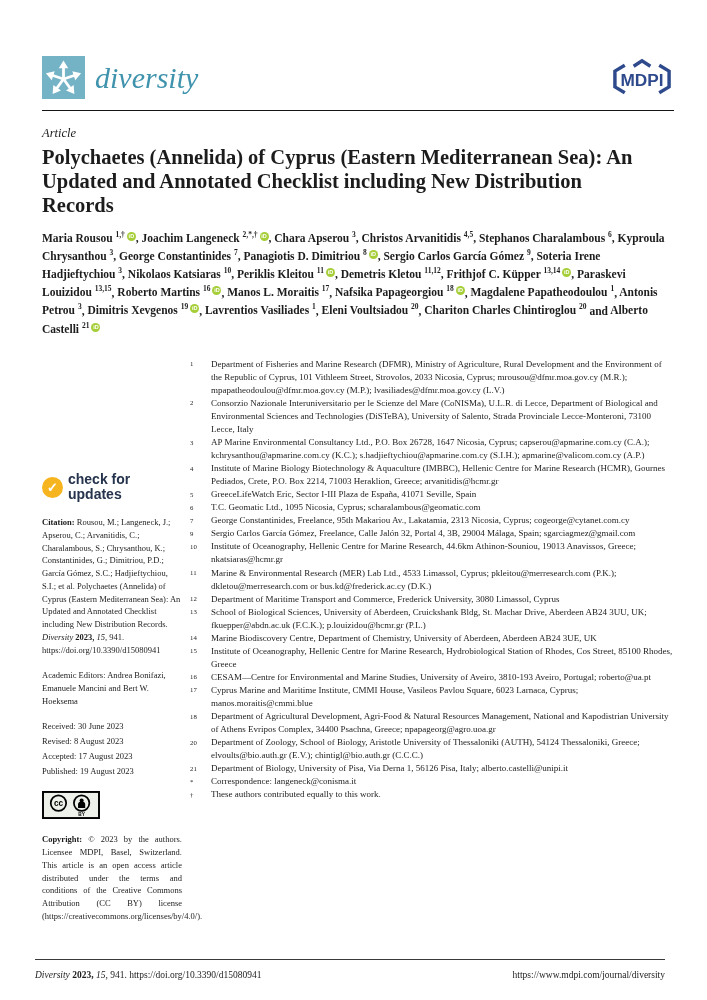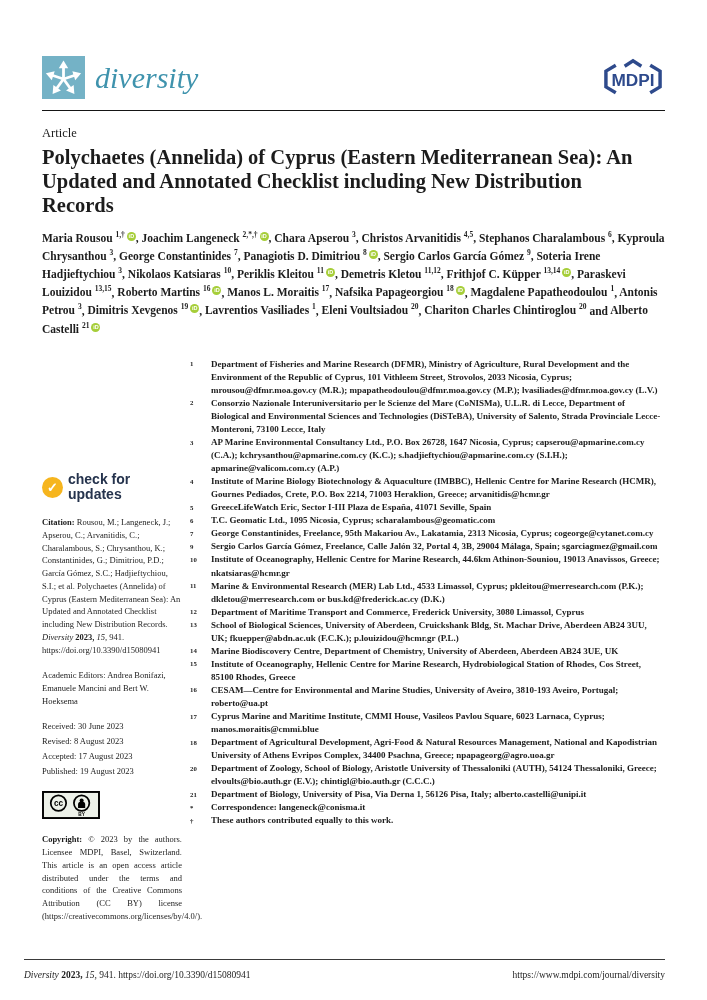--- a/index.html
+++ b/index.html
@@ -1,29 +1,29 @@
 <!DOCTYPE html>
 <html><head>
 <meta charset="utf-8">
 <style>
   html,body { margin:0; padding:0; background:#ffffff; }
   .page {
     position:relative; width:707px; height:1000px; background:#fff;
     font-family:"Liberation Serif","DejaVu Serif",serif; color:#1c1c1c;
-    box-sizing:border-box; padding:56px 42px 0 42px; overflow:hidden;
+    box-sizing:border-box; padding:56px 33px 0 42px; overflow:hidden;
   }
   
   .hdr { display:flex; justify-content:space-between; align-items:flex-start; }
   .logo-row { display:flex; align-items:center; }
   .logo-square { width:43px; height:43px; background:#74b2c6; flex:none; }
   .journal-name { font-style:italic; font-size:30px; color:#3f93ad; margin-left:10px; }
   .mdpi-logo { margin-top:2px; }
   .header-rule { border:none; border-top:1.6px solid #151515; margin:7px 0 0 0; }
   
-  .article-type { font-size:12.5px; margin-top:15px; }
+  .article-type { font-style:italic; font-size:12.5px; margin-top:15px; }
   .title { font-size:20.5px; line-height:1.16; font-weight:bold; margin:5px 0 0 0; max-width:612px; }
   .authors { font-weight:bold; font-size:11.5px; line-height:1.5; margin:12px 0 0 0; max-width:623px; }
   .authors sup { font-size:7.5px; }
   .orcid {
     display:inline-block; width:9px; height:9px; border-radius:50%;
     background:#a6ce39; color:#fff; font-size:5.5px; font-weight:bold;
     text-align:center; line-height:9px; vertical-align:4px; margin-left:2px;
     font-family:"Liberation Sans",sans-serif;
   }
   
@@ -40,25 +40,25 @@
     margin-left:5px; font-family:"Liberation Sans",sans-serif; font-weight:bold;
     font-size:14px; line-height:1.12; color:#25334d;
   }
   .citation { margin-top:13px; }
   .editors { margin-top:13px; }
   .dates { margin-top:12px; }
   .dates .date-row { margin-bottom:2.5px; }
   .cc-badge { margin-top:10px; display:inline-block; }
   .copyright { margin-top:11px; text-align:justify; }
   .affiliations { flex:1; margin-left:6px; font-size:9px; line-height:1.45; }
-  .aff-row { display:flex;font-weight:bold; }
+  .aff-row { display:flex; }
   .aff-num { flex:none; width:23px; font-size:6.8px; padding-top:1.5px; box-sizing:border-box; padding-left:2px; }
   .aff-text { flex:1; }
   
-  .ftr { position:absolute; left:24px; right:42px; bottom:20px; }
+  .ftr { position:absolute; left:35px; right:42px; bottom:20px; }
   .footer-rule { border:none; border-top:1px solid #3a3a3a; margin:0 0 10px 0; }
   .footer-row { display:flex; justify-content:space-between; font-size:9.5px; }
   b, .bold { font-weight:bold; }
 </style>
 </head>
 <body>
 
 <div class="page">
 
   <div class="hdr">

